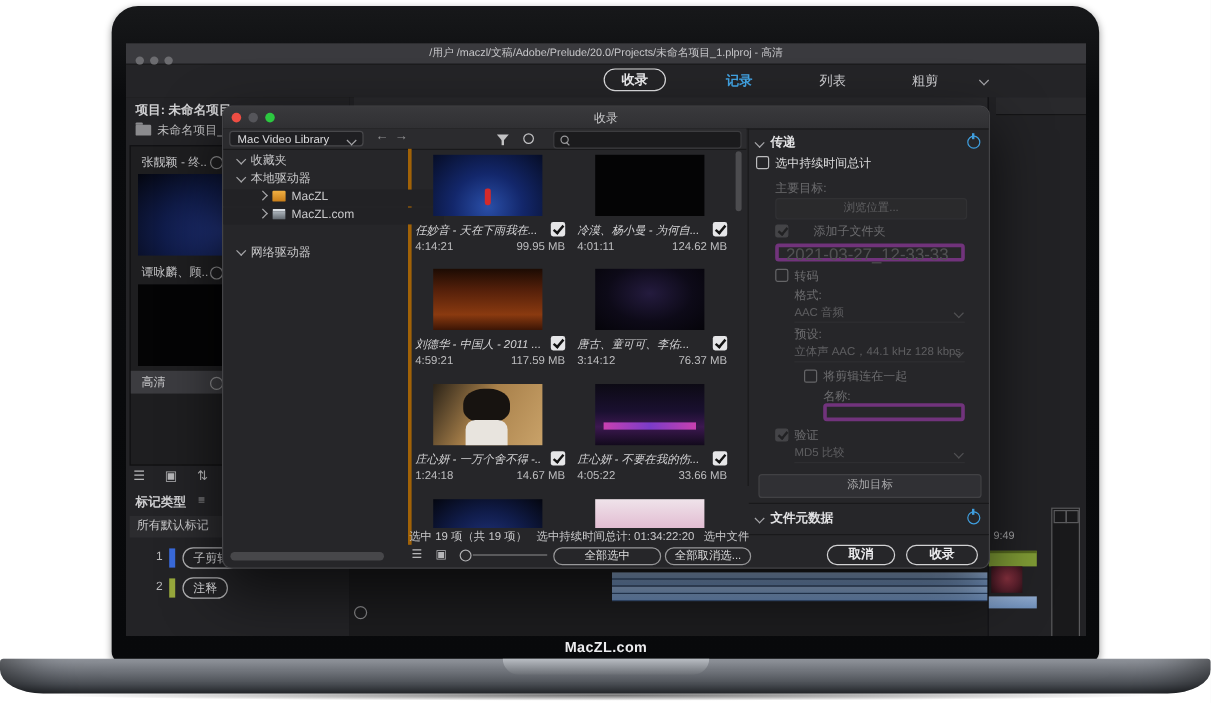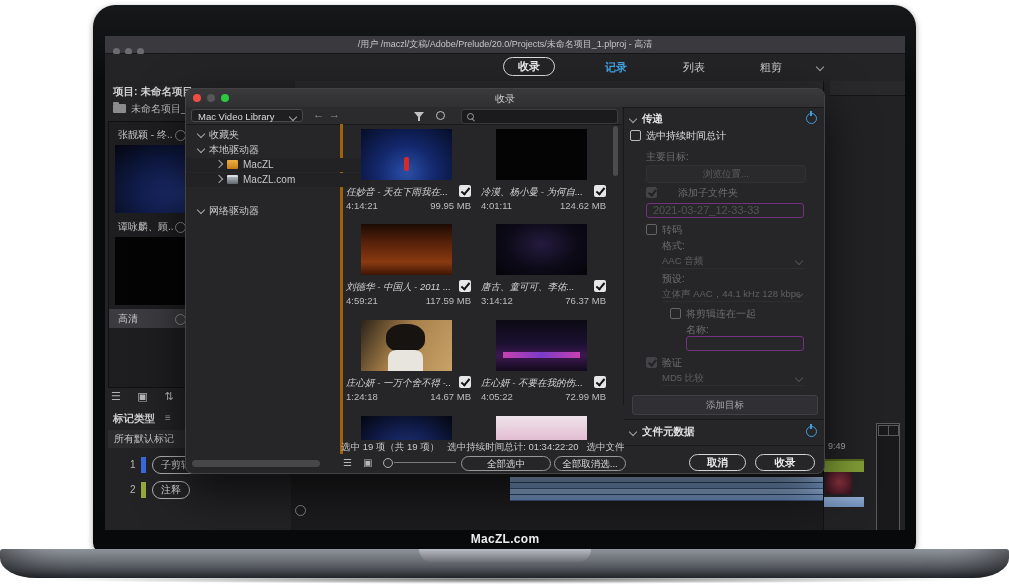--- a/index.html
+++ b/index.html
@@ -121,21 +121,21 @@
   
   .rpanel{position:absolute;left:437px;top:18px;width:201px;height:298px;border-left:1px solid #19191b;}
   .rphead{position:absolute;left:8px;font-size:10.5px;color:#e2e2e4;font-weight:bold;}
   .power{position:absolute;width:9px;height:9px;border:1.5px solid #3f9ede;border-radius:50%;}
   .power::after{content:"";position:absolute;left:3px;top:-3px;width:1.5px;height:5px;background:#3f9ede;}
   .rlabel{position:absolute;font-size:10px;color:#c9c9cb;white-space:nowrap;}
   .dim{opacity:.42;}
   .rcbx{position:absolute;width:11px;height:11px;border:1px solid #bcbcbe;border-radius:2px;box-sizing:border-box;}
   .rcbx.checkedgray{background:#6f6f73;border-color:#6f6f73;}
   .rcbx.checkedgray::after{content:"";position:absolute;left:3px;top:0px;width:3px;height:6px;border:solid #1c1c1e;border-width:0 2px 2px 0;transform:rotate(40deg);}
-  .rfield{position:absolute;background:#29292c;border:1px solid #d946ef;border-radius:3px;font-size:11px;color:#8e8e90;line-height:13px;padding-left:6px;box-sizing:border-box;height:15px;}
+  .rfield{position:absolute;background:#29292c;border:3px solid #d946ef;border-radius:3px;font-size:14px;color:#8e8e90;line-height:13px;padding-left:6px;box-sizing:border-box;height:15px;}
   .rbtn{position:absolute;background:#303034;border:1px solid #414144;border-radius:3px;font-size:9.5px;color:#a9a9ab;text-align:center;height:16px;line-height:16px;}
   .rdrop{position:absolute;font-size:9.5px;color:#a9a9ab;height:15px;line-height:15px;border-bottom:1px solid #3a3a3d;}
   .rdrop .chev{position:absolute;right:2px;top:5px;border-color:#8a8a8c;}
   .divider{position:absolute;left:0;width:201px;height:1px;background:#19191b;}
   .footbtn{position:absolute;border:1.5px solid #d2d2d4;border-radius:10px;font-size:10.5px;color:#ececee;text-align:center;height:15px;line-height:15px;font-weight:bold;}
 </style>
 </head>
 <body>
 
 <div id="stage">
@@ -314,21 +314,21 @@
             </div>
         </div>
         <div class="cell" style="left:140px;top:196px;">
           <div class="cthumb th-pinkstage"></div>
           <div class="cnamerow">
               <div class="cname">庄心妍 - 不要在我的伤...</div>
               <div class="cbx"></div>
             </div>
           <div class="cmeta">
               <span class="cdur">4:05:22</span>
-              <span class="csize">72.99 MB</span>
+              <span class="csize">33.66 MB</span>
             </div>
         </div>
 
         <div class="cthumb th-blueconcert" style="left:20px;top:292px;"></div>
         <div class="cthumb th-brightpink" style="left:155px;top:292px;"></div>
       </div>
 
       <div class="gstatus">
         <span>选中 19 项（共 19 项）</span>&nbsp;&nbsp;&nbsp;<span>选中持续时间总计: 01:34:22:20</span>&nbsp;&nbsp;&nbsp;<span>选中文件</span>
       </div>

